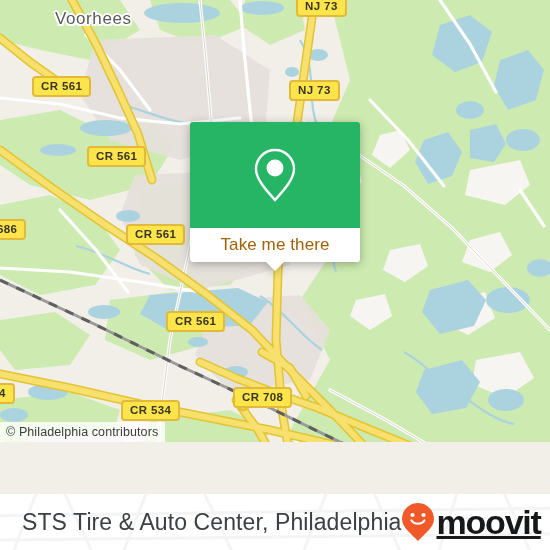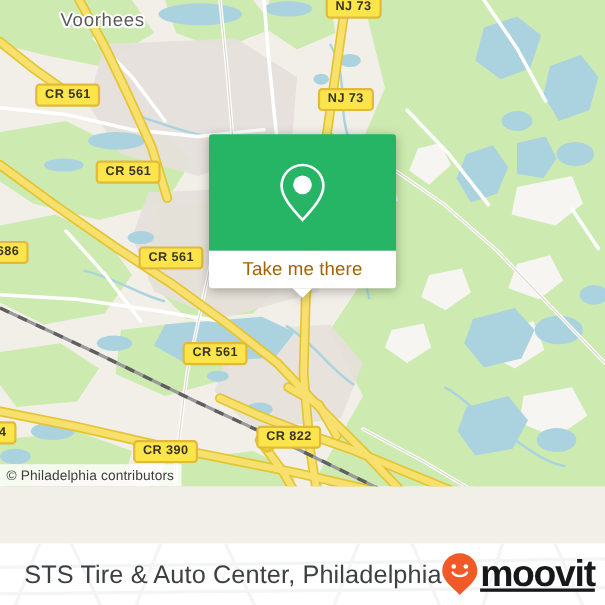--- a/index.html
+++ b/index.html
@@ -270,22 +270,22 @@
 
     <div class="place-label" style="left:55px;top:9px;">Voorhees</div>
 
     <div class="shield" style="left:32px;top:76px;">CR 561</div>
     <div class="shield" style="left:296px;top:-4px;">NJ 73</div>
     <div class="shield" style="left:289px;top:80px;">NJ 73</div>
     <div class="shield" style="left:87px;top:146px;">CR 561</div>
     <div class="shield" style="left:-12px;top:219px;">686</div>
     <div class="shield" style="left:126px;top:224px;">CR 561</div>
     <div class="shield" style="left:166px;top:311px;">CR 561</div>
-    <div class="shield" style="left:233px;top:387px;">CR 822</div>
-    <div class="shield" style="left:121px;top:400px;">CR 390</div>
+    <div class="shield" style="left:233px;top:387px;">CR 708</div>
+    <div class="shield" style="left:121px;top:400px;">CR 534</div>
     <div class="shield" style="left:-10px;top:383px;">4</div>
     <div class="shield" style="left:193px;top:473px;">689</div>
 
     <div id="popup">
       <div class="popup-body">
         <svg width="48" height="58" viewBox="0 0 48 58">
           <path d="M24 4 C13.5 4 5 12.5 5 23 C5 34 17 46 24 54 C31 46 43 34 43 23 C43 12.5 34.5 4 24 4 Z" fill="none" stroke="#ffffff" stroke-width="2.4"></path>
           <circle cx="24" cy="22" r="8.5" fill="#ffffff"></circle>
         </svg>
       </div>

